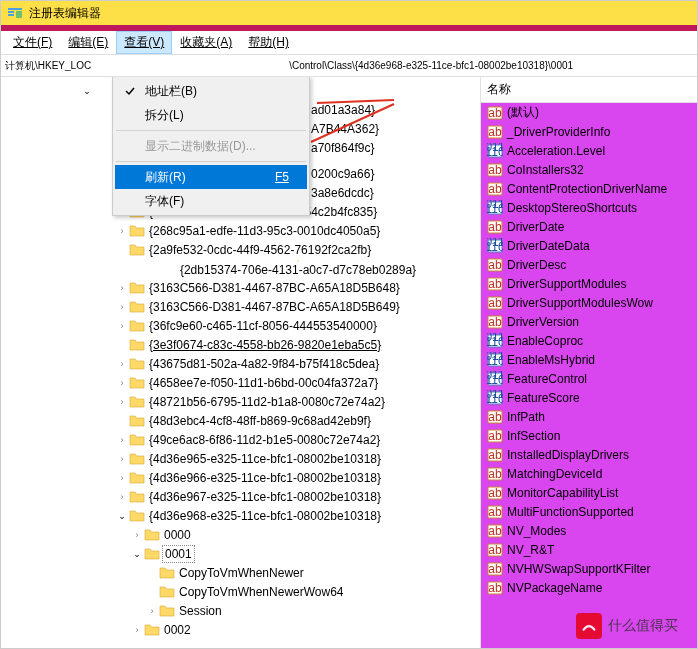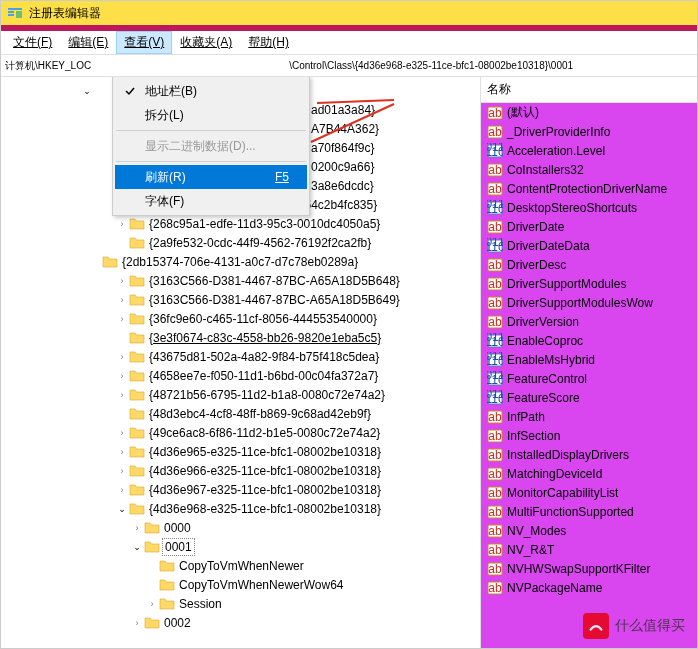--- a/index.html
+++ b/index.html
@@ -26,21 +26,21 @@
 .tnode.selected .label { border: 1px dotted #888; background: #fff; }
 .folder { width: 16px; height: 16px; margin: 0 2px 0 1px; }
 .dropdown { position: absolute; left: 111px; top: 53px; width: 198px; background: #f0f0f0; border: 1px solid #ccc; box-shadow: 2px 2px 4px rgba(0,0,0,.2); z-index: 20; padding: 2px; }
 .ditem { display: flex; align-items: center; height: 24px; padding: 0 24px 0 30px; position: relative; }
 .ditem.hl { background: #0078d7; color: #fff; }
 .ditem.disabled { color: #999; }
 .ditem .shortcut { position: absolute; right: 18px; text-decoration: underline; }
 .ditem .check { position: absolute; left: 8px; width: 14px; height: 14px; display: flex; align-items: center; justify-content: center; }
 .dsep { height: 1px; background: #d0d0d0; margin: 3px 1px; }
 .redline { position: absolute; pointer-events: none; z-index: 15; }
-.watermark { position: absolute; right: 13px; bottom: 10px; z-index: 30; opacity: 0.85; display: flex; align-items: center; gap: 6px; }
+.watermark { position: absolute; right: 20px; bottom: 10px; z-index: 30; opacity: 0.85; display: flex; align-items: center; gap: 6px; }
 .watermark .wicon { width: 26px; height: 26px; background: #e60012; border-radius: 4px; display: flex; align-items: center; justify-content: center; }
 .watermark .wtext { font-size: 14px; color: #333; font-weight: 500; }
 </style>
 </head>
 <body>
 
 <div class="titlebar">
   <svg class="ticon" viewBox="0 0 16 16">
     <rect x="1" y="3" width="14" height="2" fill="#4aa0e0"></rect>
     <rect x="1" y="6" width="6" height="2" fill="#4aa0e0"></rect>
@@ -106,21 +106,21 @@
       <div id="peek">
           <div class="tnode" style="padding-left: 308px;">
             <span class="label">ad01a3a84}</span>
           </div>
           <div class="tnode" style="padding-left: 308px;">
             <span class="label">A7B44A362}</span>
           </div>
           <div class="tnode" style="padding-left: 308px;">
             <span class="label">a70f864f9c}</span>
           </div>
-          <div class="tnode" style="padding-left: 308px;">
+          <div class="tnode" style="padding-left: 308px; margin-top: 7px;">
             <span class="label">0200c9a66}</span>
           </div>
           <div class="tnode" style="padding-left: 308px;">
             <span class="label">3a8e6dcdc}</span>
           </div>
         </div>
       <div id="nodes">
           <div class="tnode" style="padding-left: 115px;">
             <span class="arrow">›</span>
             <svg class="folder" viewBox="0 0 16 16">
@@ -135,21 +135,21 @@
             </svg>
             <span class="label">{268c95a1-edfe-11d3-95c3-0010dc4050a5}</span>
           </div>
           <div class="tnode" style="padding-left: 115px;">
             <span class="arrow"></span>
             <svg class="folder" viewBox="0 0 16 16">
               <path d="M1 3 h5 l1.5 2 H15 v8 H1 z" fill="#ffd968" stroke="#d9a830" stroke-width="0.6"></path>
             </svg>
             <span class="label">{2a9fe532-0cdc-44f9-4562-76192f2ca2fb}</span>
           </div>
-          <div class="tnode" style="padding-left: 88px;">
+          <div class="tnode" style="padding-left: 115px; flex-direction: column;">
             <span class="arrow"></span>
             <svg class="folder" viewBox="0 0 16 16">
               <path d="M1 3 h5 l1.5 2 H15 v8 H1 z" fill="#ffd968" stroke="#d9a830" stroke-width="0.6"></path>
             </svg>
             <span class="label">{2db15374-706e-4131-a0c7-d7c78eb0289a}</span>
           </div>
           <div class="tnode" style="padding-left: 115px;">
             <span class="arrow">›</span>
             <svg class="folder" viewBox="0 0 16 16">
               <path d="M1 3 h5 l1.5 2 H15 v8 H1 z" fill="#ffd968" stroke="#d9a830" stroke-width="0.6"></path>

